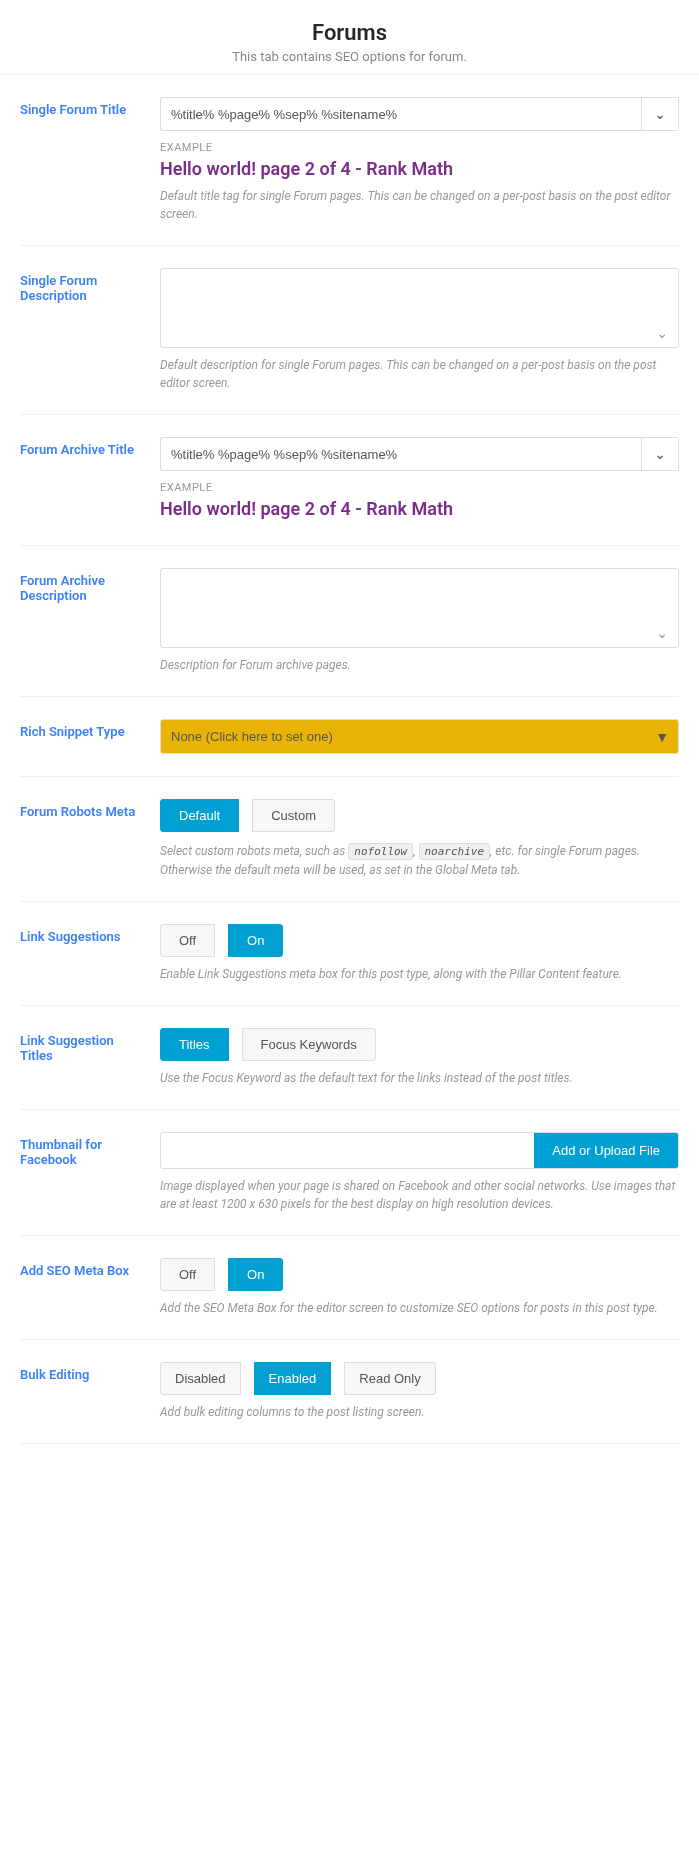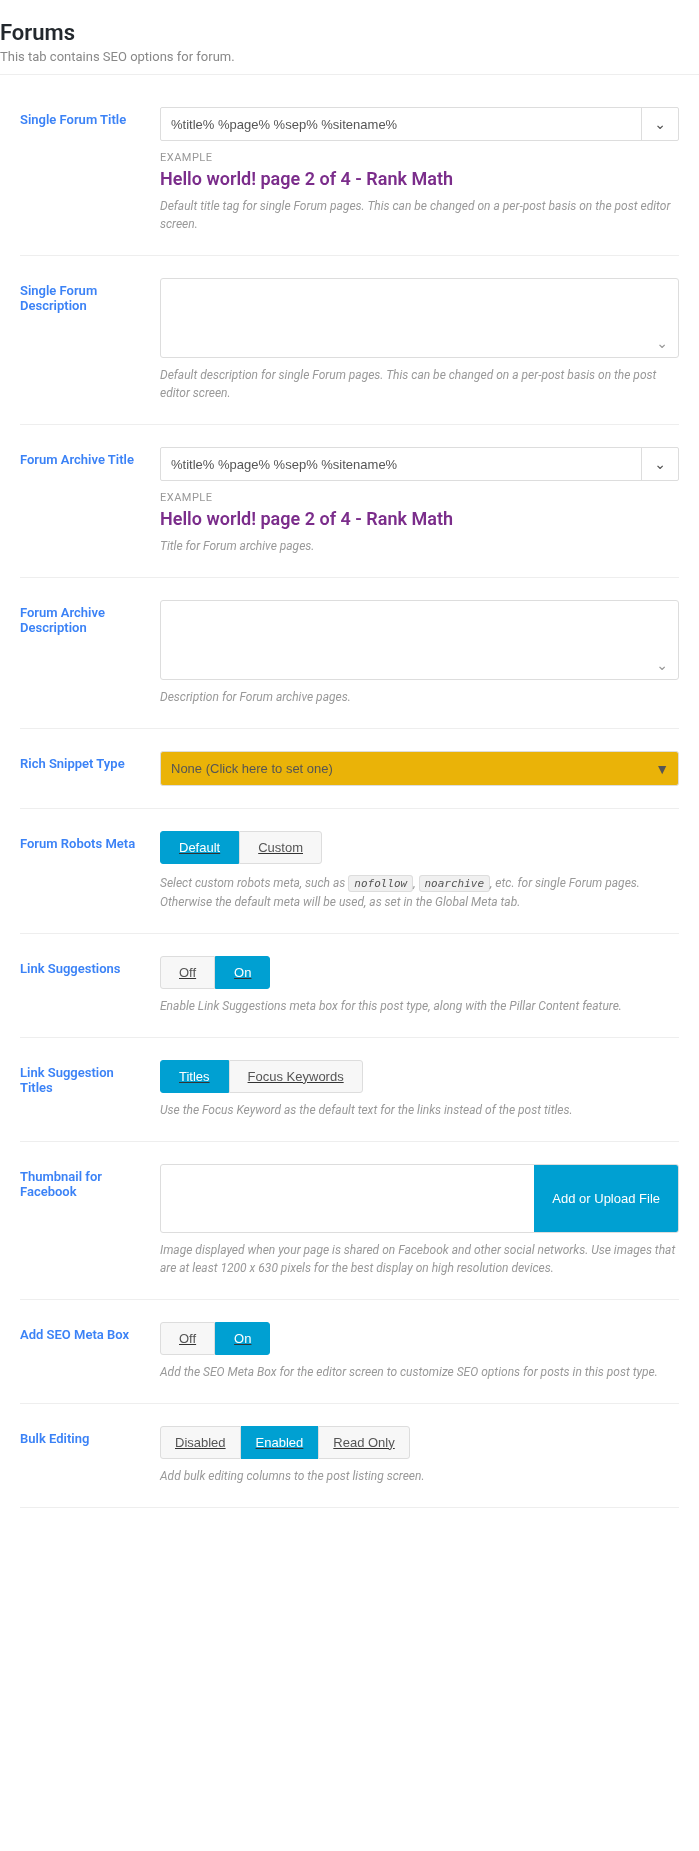--- a/index.html
+++ b/index.html
@@ -4,24 +4,24 @@
   <style>
     * { box-sizing: border-box; margin: 0; padding: 0; }
     body {
       font-family: -apple-system, BlinkMacSystemFont, "Segoe UI", Roboto, sans-serif;
       background: #fff;
       color: #333;
       width: 699px;
       margin: 0 auto;
     }
     .page-header {
-      text-align: left;
+      text-align: center;
       padding: 20px 0 10px;
       border-bottom: 1px solid #eee;
-      margin-bottom: 10px;
+      margin-bottom: 0;
     }
     .page-title {
       font-size: 22px;
       font-weight: 600;
       color: #23282d;
     }
     .page-subtitle {
       font-size: 13px;
       color: #888;
       margin-top: 4px;
@@ -137,22 +137,21 @@
       position: absolute;
       right: 10px;
       top: 50%;
       transform: translateY(-50%);
       color: #555;
       pointer-events: none;
       font-size: 14px;
     }
     .button-group {
       display: flex;
-      gap: 0;
-      text-decoration: underline;
+      gap: 13px;
     }
     .btn {
       padding: 8px 18px;
       font-size: 13px;
       cursor: pointer;
       border: 1px solid #ddd;
       background: #f7f7f7;
       color: #555;
       border-radius: 0;
     }
@@ -195,21 +194,21 @@
       border: none;
       outline: none;
       padding: 10px;
       font-size: 13px;
       color: #555;
     }
     .btn-upload {
       background: #00a0d2;
       color: #fff;
       border: none;
-      padding: 26px 18px;
+      padding: 10px 18px;
       font-size: 13px;
       cursor: pointer;
       white-space: nowrap;
     }
     .three-btn-group .btn {
       padding: 8px 14px;
     }
   </style>
 </head>
 <body>
@@ -247,21 +246,20 @@
 
   <div class="setting-row">
     <div class="setting-label">Forum Archive Title</div>
     <div class="setting-content">
       <div class="input-with-dropdown">
         <input type="text" value="%title% %page% %sep% %sitename%" style="">
         <div class="dropdown-arrow">⌄</div>
       </div>
       <div class="example-label">EXAMPLE</div>
       <a class="example-link">Hello world! page 2 of 4 - Rank Math</a>
-      <p class="help-text">Title for Forum archive pages.</p>
     </div>
   </div>
 
   <div class="setting-row">
     <div class="setting-label">Forum Archive Description</div>
     <div class="setting-content">
       <div class="textarea-wrapper">
         <textarea style=""></textarea>
         <span class="textarea-arrow">⌄</span>
       </div>

